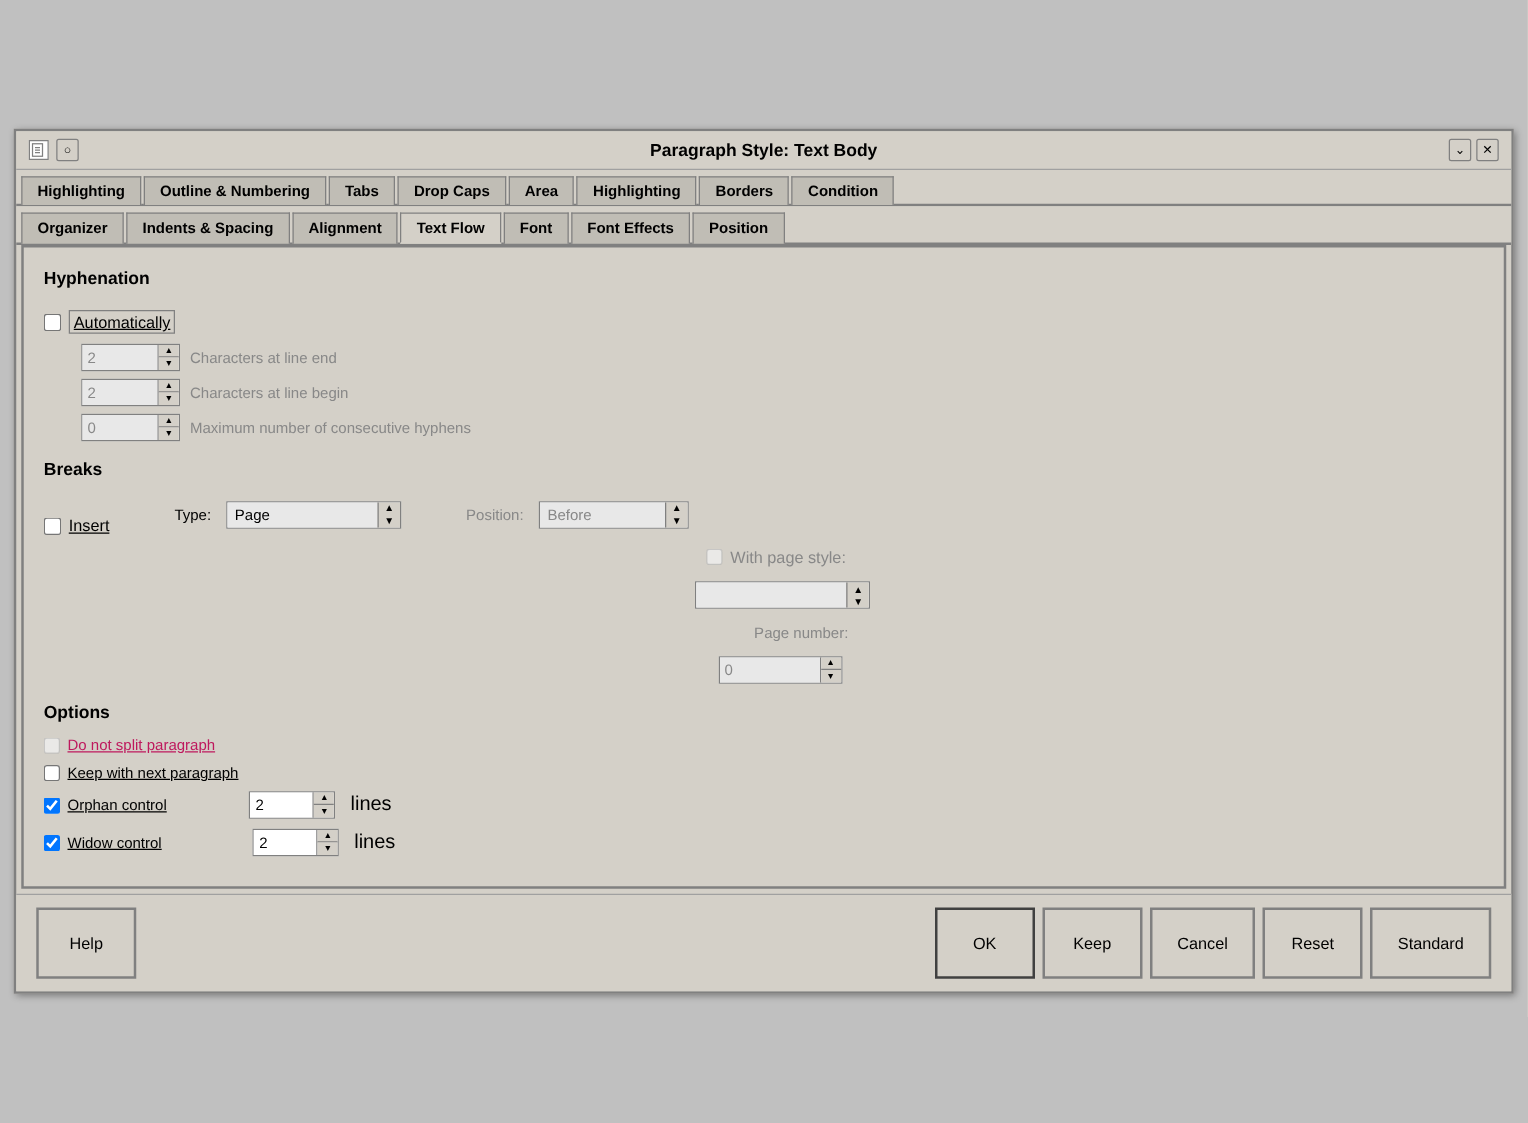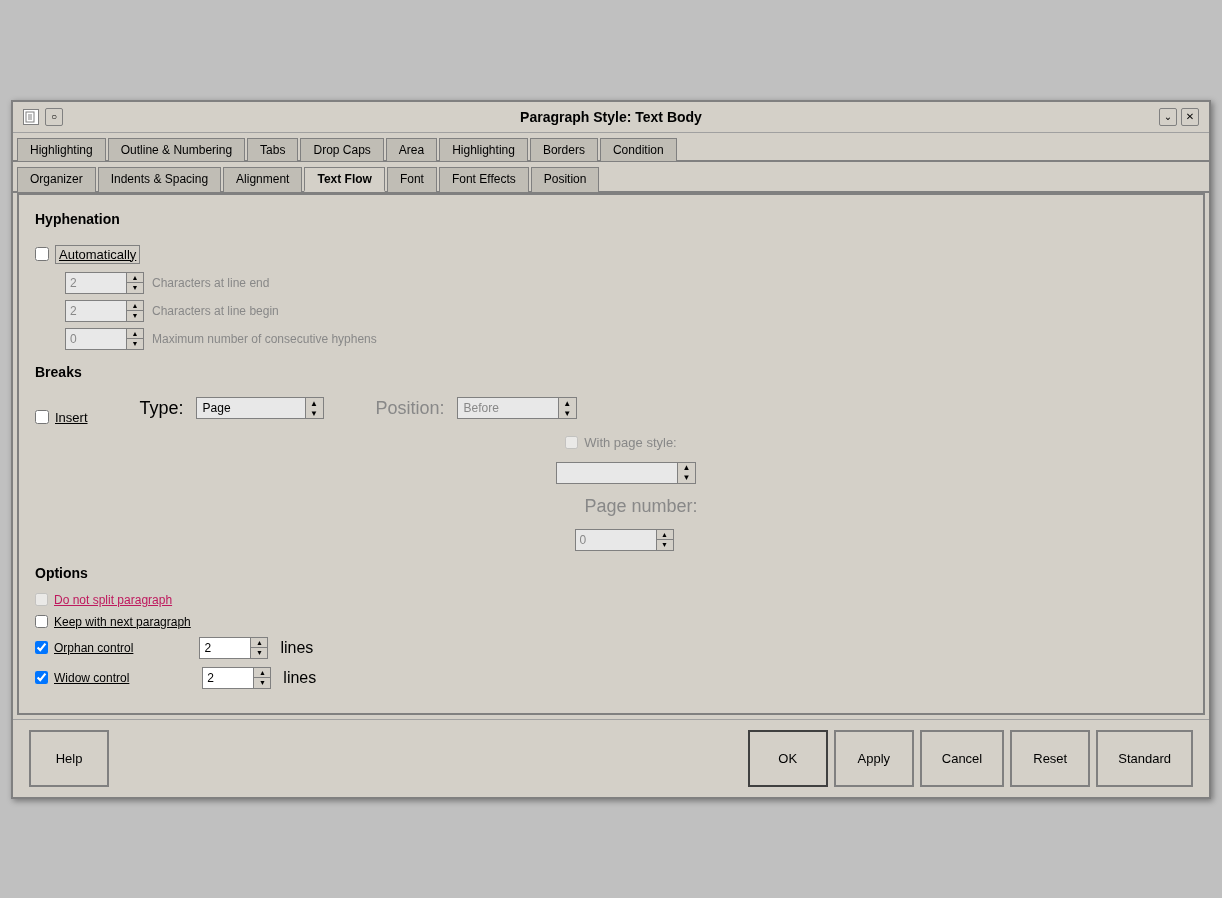--- a/index.html
+++ b/index.html
@@ -73,20 +73,21 @@
       padding: 4px 12px;
       border: 1px solid #808080;
       border-bottom: none;
       background: #c0bdb5;
       margin-right: 2px;
       cursor: pointer;
       white-space: nowrap;
       font-size: 12px;
       position: relative;
       bottom: -1px;
+      font-weight: bold;
     }
     .tab.active {
       background: #d4d0c8;
       border-bottom: 2px solid #d4d0c8;
       font-weight: bold;
       z-index: 1;
     }
 
     
     .content {
@@ -173,21 +174,21 @@
 
     
     .breaks-row {
       display: flex;
       align-items: center;
       gap: 12px;
       margin-bottom: 10px;
       flex-wrap: wrap;
     }
     .field-label {
-      font-size: 18px;
+      font-size: 12px;
       color: #888;
     }
     .select-group {
       display: flex;
       align-items: stretch;
       border: 1px solid #808080;
       background: #fff;
     }
     .select-input {
       min-width: 100px;
@@ -367,21 +368,21 @@
     <div class="section-divider"></div>
     <div class="section-title">Breaks</div>
 
     <div class="breaks-row">
       <div class="checkbox-row" style="margin-bottom:0;">
         <input type="checkbox" style="">
         <label><span class="underline-label">Insert</span></label>
       </div>
       <span class="field-label" style="margin-left:40px; color:#000;">Type:</span>
       <div class="select-group">
-        <input class="select-input active-sel" type="text" readonly="" style="width: 108px; color: rgb(0, 0, 0); background: rgb(232, 232, 232);" value="Page">
+        <input class="select-input active-sel" type="text" readonly="" style="width: 120px; color: rgb(0, 0, 0); background: rgb(232, 232, 232);" value="Page">
         <div class="select-arrow">
           <span style="font-size:8px;">▲</span>
           <span style="font-size:8px;">▼</span>
         </div>
       </div>
       <span class="field-label" style="margin-left:40px; color:#888;">Position:</span>
       <div class="select-group">
         <input class="select-input" type="text" readonly="" style="width: 80px; color: rgb(136, 136, 136); background: rgb(232, 232, 232);" value="Before">
         <div class="select-arrow">
           <span style="font-size:8px;">▲</span>
@@ -449,18 +450,18 @@
         </div>
       </div>
       <span class="lines-label" style="margin-left:6px;">lines</span>
     </div>
 
   </div>
 
   <div class="button-bar">
     <button class="btn btn-help">Help</button>
     <button class="btn btn-ok">OK</button>
-    <button class="btn">Apply</button>
+    <button class="btn">Keep</button>
     <button class="btn">Cancel</button>
     <button class="btn">Reset</button>
     <button class="btn">Standard</button>
   </div>
 </div>
 
 </body></html>

